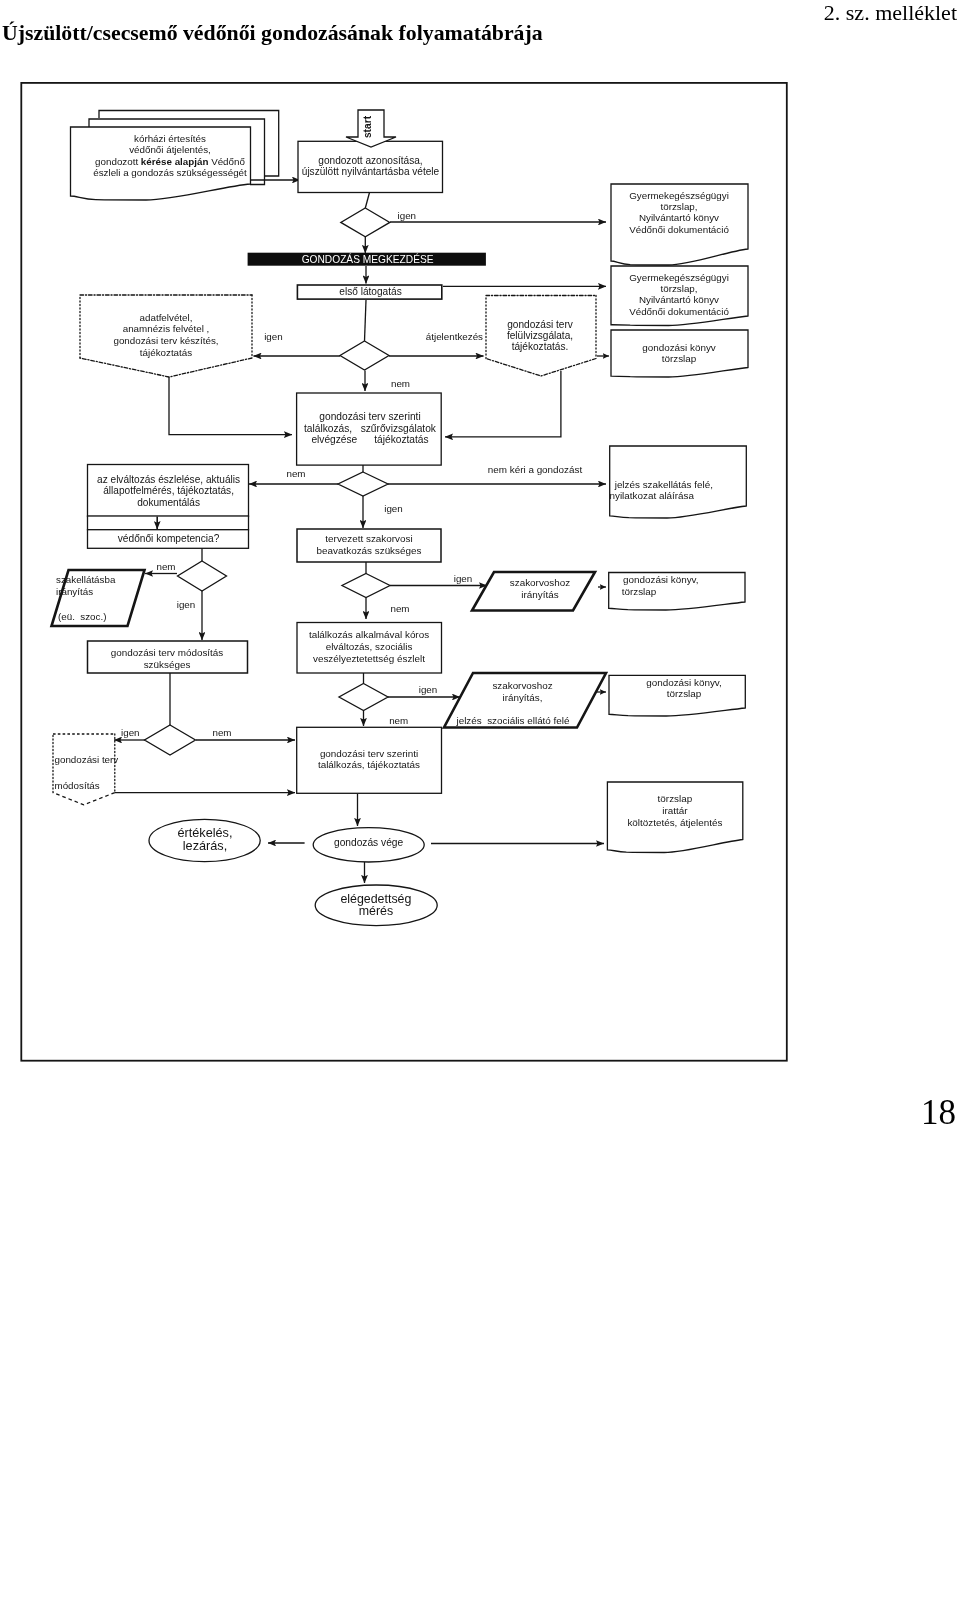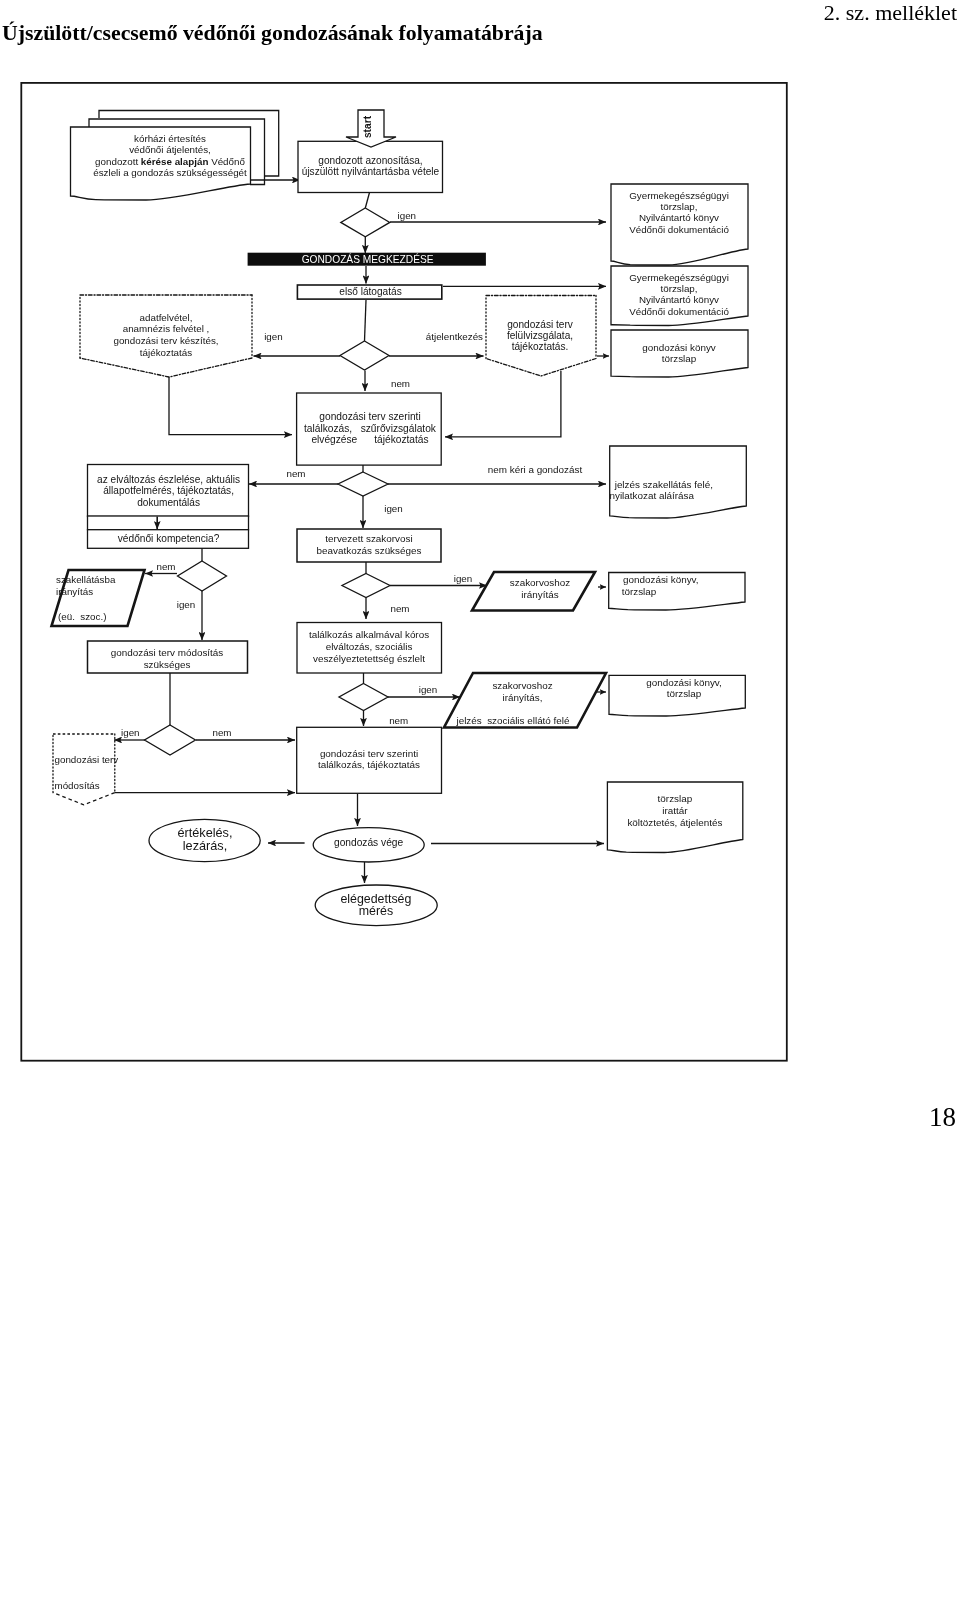--- a/index.html
+++ b/index.html
@@ -4,21 +4,21 @@
 <title>Ujszulott/csecsemo vedonoi gondozasanak folyamatabraja</title>
 <style>
   html,body{margin:0;padding:0;background:#ffffff;}
   body{width:960px;height:1600px;position:relative;overflow:hidden;
        font-family:"Liberation Serif", serif; color:#000;}
   .page{position:absolute;left:0;top:0;width:960px;height:1132px;}
   #doc-title{position:absolute;left:2px;top:21px;font-size:21.8px;font-weight:bold;
              font-family:"Liberation Serif",serif;white-space:nowrap;}
   #annex-label{position:absolute;right:3px;top:0px;font-size:22px;
              font-family:"Liberation Serif",serif;white-space:nowrap;text-align:right;}
-  #page-number{position:absolute;right:4px;bottom:-1px;font-size:27px;
+  #page-number{position:absolute;right:4px;bottom:-1px;font-size:35px;
              font-family:"Liberation Serif",serif;margin-left:20px;}
   #figure{position:absolute;left:0;top:0;width:960px;height:1600px;}
   #flow{position:absolute;left:0;top:0;filter:url(#scanfx);}
 </style>
 </head>
 <body>
 
 <div class="page">
   <div id="doc-title">Újszülött/csecsemő védőnői gondozásának folyamatábrája</div>
   <div id="annex-label">2. sz. melléklet</div>

